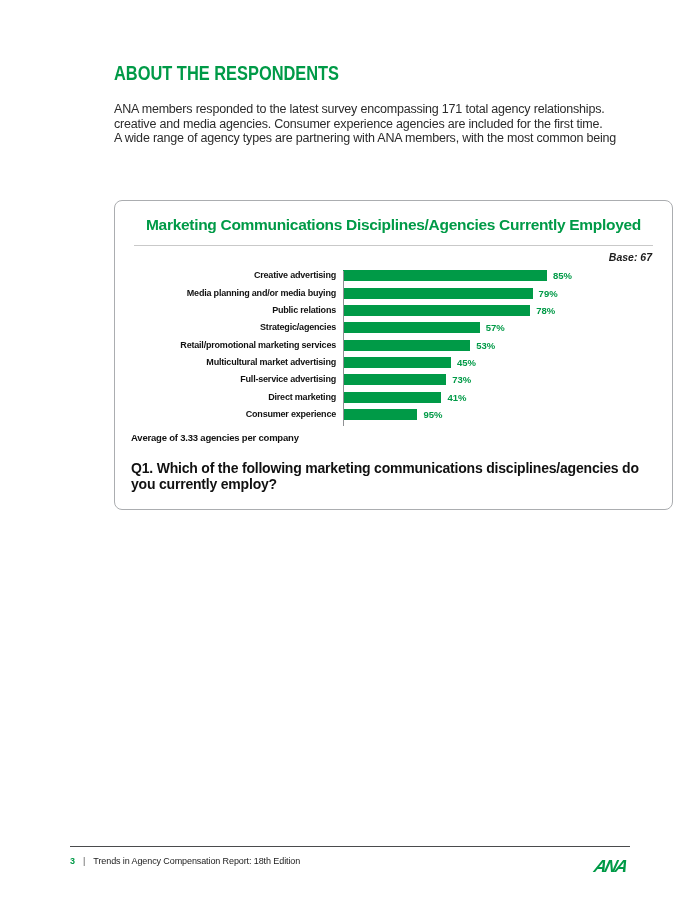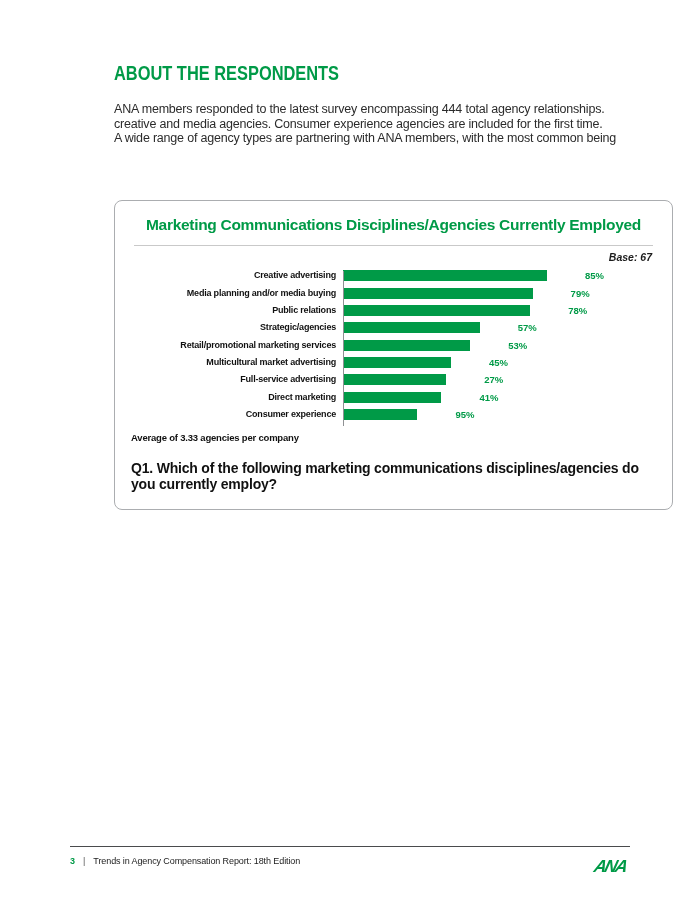--- a/index.html
+++ b/index.html
@@ -81,21 +81,20 @@
     font-size:9px;
     font-weight:bold;
     color:#111;
     letter-spacing:-0.2px;
     white-space:nowrap;
   }
   .bar-wrap {
     display:flex;
     align-items:center;
     flex:1;
-    gap:32px;
   }
   .bar {
     height:11px;
     background:#009A47;
   }
   .val-label {
     margin-left:6px;
     font-size:9.5px;
     font-weight:bold;
     color:#009A47;
@@ -140,21 +139,21 @@
   }
 </style>
 </head>
 <body>
 
 <div class="page">
   <div class="content">
     <div class="heading">ABOUT THE RESPONDENTS</div>
 
     <div class="intro">
-      <div class="intro-line">ANA members responded to the latest survey encompassing 444 total agency relationships.</div>
+      <div class="intro-line">ANA members responded to the latest survey encompassing 171 total agency relationships.</div>
       <div class="intro-line">creative and media agencies. Consumer experience agencies are included for the first time.</div>
       <div class="intro-line">A wide range of agency types are partnering with ANA members, with the most common being</div>
     </div>
 
     <div class="chart-card">
       <div class="chart-title">Marketing Communications Disciplines/Agencies Currently Employed</div>
       <div class="title-divider"></div>
       <div class="base-label">Base: 67</div>
 
       <div class="bar-chart">
@@ -199,21 +198,21 @@
             <div class="cat-label">Multicultural market advertising</div>
             <div class="bar-wrap">
               <div class="bar" style="width: 108px; background: rgb(0, 154, 71);"></div>
               <span class="val-label">45%</span>
             </div>
           </div>
           <div class="chart-row">
             <div class="cat-label">Full-service advertising</div>
             <div class="bar-wrap">
               <div class="bar" style="width: 103.2px; background: rgb(0, 154, 71);"></div>
-              <span class="val-label">27%</span>
+              <span class="val-label">73%</span>
             </div>
           </div>
           <div class="chart-row">
             <div class="cat-label">Direct marketing</div>
             <div class="bar-wrap">
               <div class="bar" style="width: 98.4px; background: rgb(0, 154, 71);"></div>
               <span class="val-label">41%</span>
             </div>
           </div>
           <div class="chart-row">

